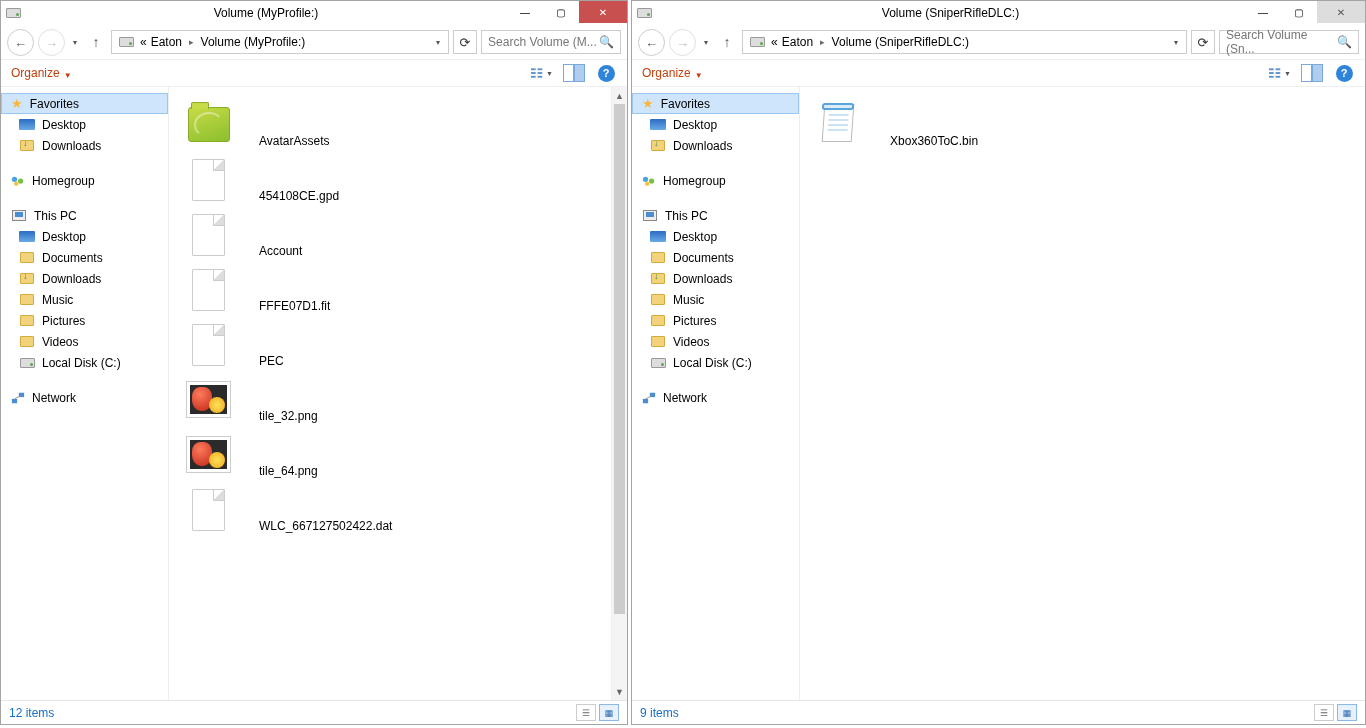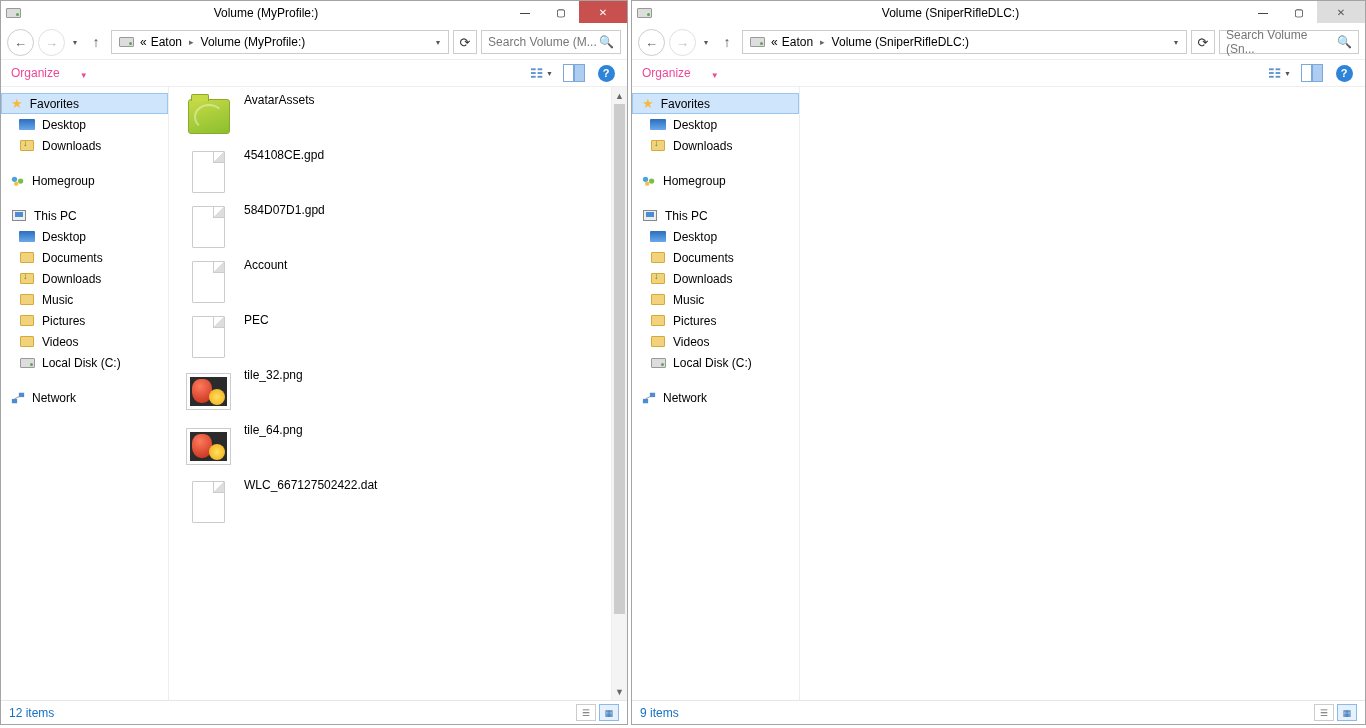--- a/index.html
+++ b/index.html
@@ -28,21 +28,21 @@
   .addressbar .drvicon { width:20px; height:16px; display:flex; align-items:center; justify-content:center; }
   .crumb { color:#000; }
   .crumb-sep { color:#666; font-size:9px; padding:0 3px; }
   .addrdrop { margin-left:auto; color:#555; font-size:8px; padding:0 4px; }
   .refreshbtn { width:24px; height:24px; border:1px solid #ccc; display:flex; align-items:center; justify-content:center; font-size:13px; color:#333;}
   .searchbox { width:140px; height:24px; border:1px solid #ccc; display:flex; align-items:center; padding:0 6px; color:#777; }
   .searchbox .mag { margin-left:auto; color:#555; }
 
   
   .toolbar { height:28px; border-top:1px solid #eee; border-bottom:1px solid #eee; background:#fff; display:flex; align-items:center; padding:0 10px; }
-  .organize { color:#ec4899; display:flex; align-items:flex-end; gap:20px; font-size:12px;}
+  .organize { color:#c2410c; display:flex; align-items:flex-end; gap:4px; font-size:12px;}
   .organize .tri { font-size:8px;}
   .tb-right { margin-left:auto; display:flex; align-items:center; gap:10px; }
   .tb-ico { width:22px; height:22px; display:flex; align-items:center; justify-content:center; color:#4a7bbd; font-size:14px; }
   .tb-ico .tri { font-size:7px; margin-left:1px; color:#555;}
   .previewpane-ico { width:22px;height:18px; display:flex;}
   .previewpane-ico .half { width:50%; border:1px solid #7aa9da;}
   .previewpane-ico .half.r { background:#aecdf0;}
   .helpcirc { width:17px;height:17px;border-radius:50%;background:#2d84d8;color:#fff;display:flex;align-items:center;justify-content:center;font-size:11px;font-weight:bold;}
 
   
@@ -61,21 +61,21 @@
   .ico-drive { width:15px;height:10px;background:#ddd;border:1px solid #999;border-radius:1px;position:relative;}
   .ico-drive::after{content:"";position:absolute;bottom:1px;right:1px;width:3px;height:3px;background:#5aa94d;border-radius:50%;}
   .ico-pc { width:14px;height:11px;background:#eee;border:1px solid #888;position:relative;}
   .ico-pc::after{content:"";position:absolute;top:1px;left:2px;width:8px;height:5px;background:#4a8dd4;}
   .ico-home { width:14px;height:14px;display:flex;align-items:center;justify-content:center;}
   .ico-home svg{width:14px;height:14px;}
   .ico-net { width:14px;height:14px;display:flex;align-items:center;justify-content:center;}
 
   .filespane { flex:1; position:relative; overflow:hidden;}
   .fileslist { position:absolute; inset:0 16px 0 0; overflow:auto; padding:6px 0 6px 12px;}
-  .fileitem { height:55px; display:flex; align-items:flex-start; gap:12px; }
+  .fileitem { height:55px; display:flex; align-items:flex-end; gap:27px; }
   .fileitem .thumb { width:47px; height:47px; display:flex; align-items:center; justify-content:center; margin-left:4px;}
   .filelabel { font-size:12px; }
   .thumb-folder { width:42px;height:35px;background:linear-gradient(160deg,#c7db46 0%,#8bbf2e 100%);border-radius:3px;border:1px solid #8aaa2a;position:relative;}
   .thumb-folder::before{content:"";position:absolute;top:-6px;left:2px;width:16px;height:6px;background:#c7db46;border:1px solid #8aaa2a;border-bottom:none;border-radius:2px 2px 0 0;}
   .thumb-folder::after{content:"";position:absolute;top:4px;left:5px;width:26px;height:22px;border:2px solid rgba(255,255,255,.4);border-radius:50%;border-right-color:transparent;border-bottom-color:transparent;}
   .thumb-file { width:33px;height:42px;background:#fff;border:1px solid #ccc;border-radius:1px;position:relative;}
   .thumb-file::after{content:"";position:absolute;top:0;right:0;width:10px;height:10px;background:linear-gradient(135deg,#fff 49%,#ddd 50%);border-left:1px solid #ccc;border-bottom:1px solid #ccc;}
   .thumb-bin { position:relative;width:42px;height:42px;}
   .thumb-bin .pad{position:absolute;top:0;left:4px;width:30px;height:38px;background:#fff;border:1px solid #bbb;transform:skewX(-4deg);}
   .thumb-bin .ring{position:absolute;top:-1px;left:3px;width:32px;height:7px;border:2px solid #5aa4db;border-radius:3px/3px;transform:skewX(-4deg);background:#dcedf9;}
@@ -275,27 +275,27 @@
     <div class="fileitem">
       <div class="thumb">
                 <div class="thumb-file"></div>
               </div>
       <div class="filelabel">454108CE.gpd</div>
     </div>
     <div class="fileitem">
       <div class="thumb">
                 <div class="thumb-file"></div>
               </div>
-      <div class="filelabel">584D07D1.gpd</div>
+      <div class="filelabel">Account</div>
     </div>
     <div class="fileitem">
       <div class="thumb">
                 <div class="thumb-file"></div>
               </div>
-      <div class="filelabel">Account</div>
+      <div class="filelabel">FFFE07D1.fit</div>
     </div>
     <div class="fileitem">
       <div class="thumb">
                 <div class="thumb-file"></div>
               </div>
       <div class="filelabel">PEC</div>
     </div>
     <div class="fileitem">
       <div class="thumb">
                 <div class="thumb-png">
@@ -502,20 +502,35 @@
                 </svg>
             </span>
             <span>Network</span>
           </div>
         </div>
       </div>
 
       <div class="filespane">
         <div class="fileslist">
 
+    <div class="fileitem">
+      <div class="thumb">
+                <div class="thumb-bin">
+                  <div class="pad"></div>
+                  <div class="lines">
+                    <div></div>
+                    <div></div>
+                    <div></div>
+                    <div></div>
+                  </div>
+                  <div class="ring"></div>
+                </div>
+              </div>
+      <div class="filelabel">Xbox360ToC.bin</div>
+    </div>
         </div>
 
       </div>
     </div>
 
     <div class="statusbar">
       <span>9 items</span>
       <div class="viewbtns">
         <div class="viewbtn">☰</div>
         <div class="viewbtn active">▦</div>

